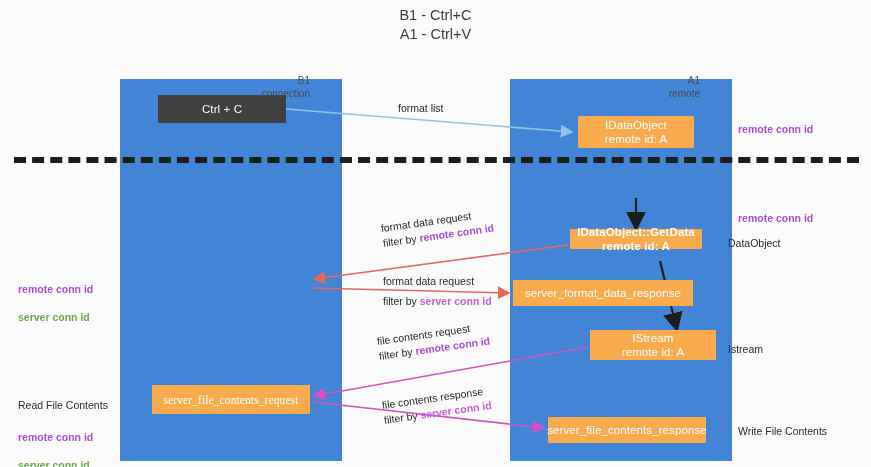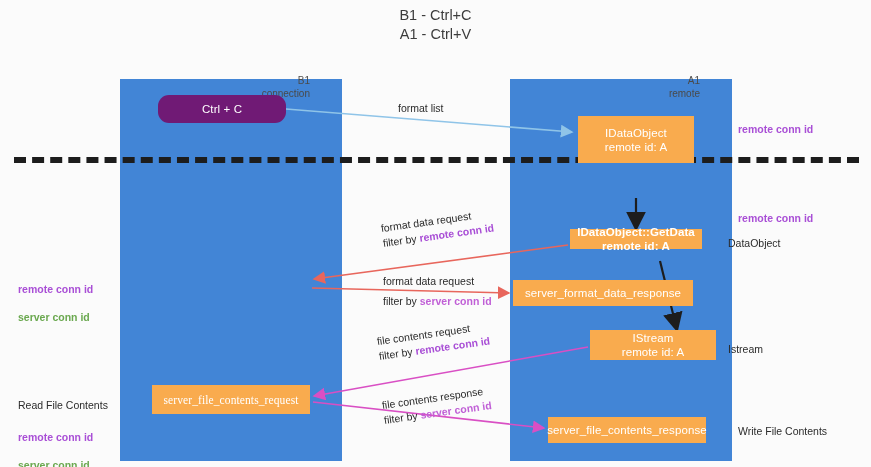--- a/index.html
+++ b/index.html
@@ -46,25 +46,25 @@
   .box{
     box-sizing:border-box;
     display:flex;align-items:center;justify-content:center;
     text-align:center;
     color:#ffffff;
     font-size:11.5px;
     line-height:14px;
     white-space:pre-line;
     letter-spacing:.1px;
   }
-  .green{background:#701a75;border-radius:11px;}
+  .green{background:#404040;}
   .orange{background:#f9ab4e;}
 
   #box-ctrlc{left:158px;top:95px;width:128px;height:28px;}
-  #box-idataobject{left:578px;top:116px;width:116px;height:47px;}
+  #box-idataobject{left:578px;top:116px;width:116px;height:32px;}
   #box-ctrlv{left:578px;top:172px;width:116px;height:26px;}
   #box-getdata{left:570px;top:229px;width:132px;height:20px;font-weight:bold;}
   #box-fmt-req{left:152px;top:268px;width:158px;height:26px;}
   #box-fmt-resp{left:513px;top:280px;width:180px;height:26px;}
   #box-istream{left:590px;top:330px;width:126px;height:30px;}
   #box-file-req{left:152px;top:385px;width:158px;height:29px;font-family:Liberation Serif, serif;}
   #box-file-resp{left:548px;top:417px;width:158px;height:26px;}
 
   
   .flowlabel{

